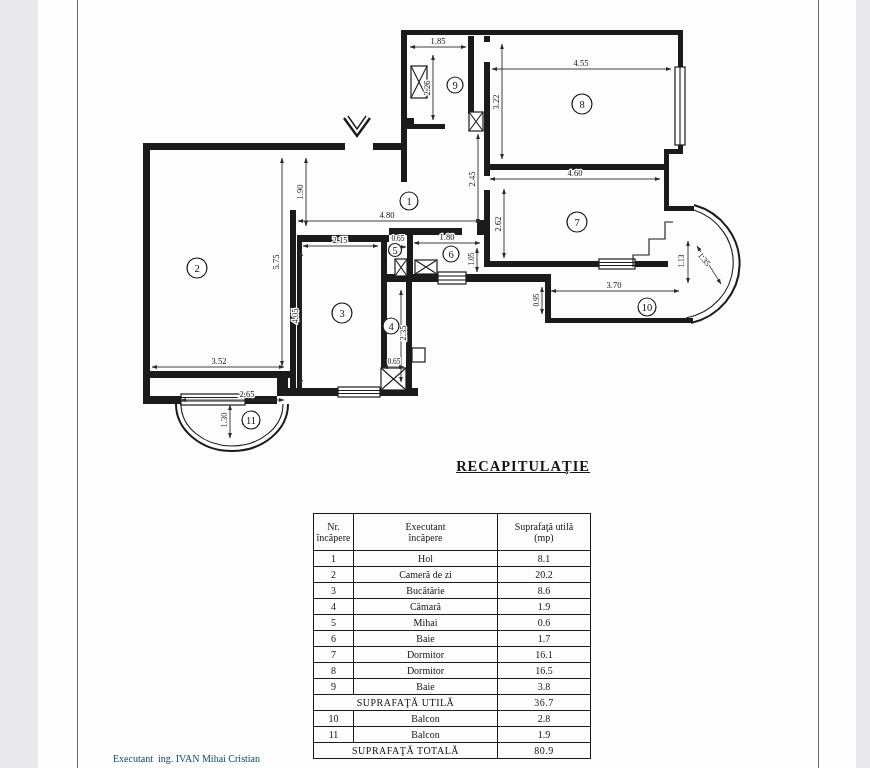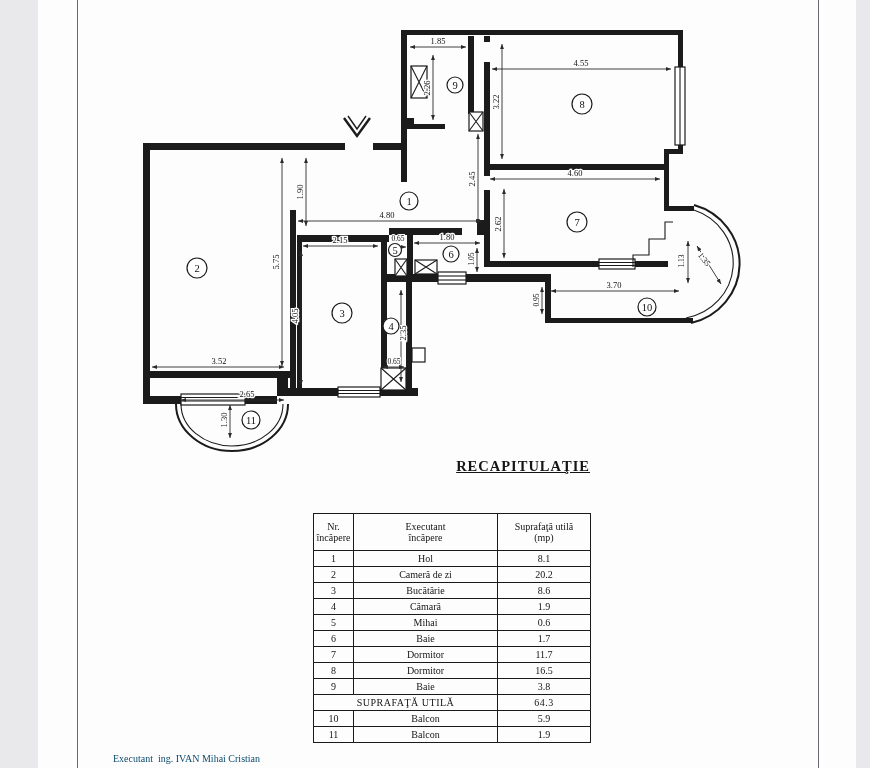--- a/index.html
+++ b/index.html
@@ -297,42 +297,46 @@
       <td>0.6</td>
     </tr>
     <tr>
       <td>6</td>
       <td>Baie</td>
       <td>1.7</td>
     </tr>
     <tr>
       <td>7</td>
       <td>Dormitor</td>
-      <td>11.7</td>
+      <td>16.1</td>
     </tr>
     <tr>
       <td>8</td>
       <td>Dormitor</td>
       <td>16.5</td>
     </tr>
     <tr>
       <td>9</td>
       <td>Baie</td>
       <td>3.8</td>
     </tr>
     <tr class="sumrow">
       <td colspan="2">SUPRAFAŢĂ UTILĂ</td>
-      <td>64.3</td>
+      <td>36.7</td>
     </tr>
     <tr>
       <td>10</td>
       <td>Balcon</td>
-      <td>5.9</td>
+      <td>2.8</td>
     </tr>
     <tr>
       <td>11</td>
       <td>Balcon</td>
       <td>1.9</td>
     </tr>
+    <tr class="sumrow">
+      <td colspan="2">SUPRAFAŢĂ TOTALĂ</td>
+      <td>80.9</td>
+    </tr>
   </tbody>
 </table>
 
 <div class="footer-sig">Executant  ing. IVAN Mihai Cristian</div>
 
 </body></html>

